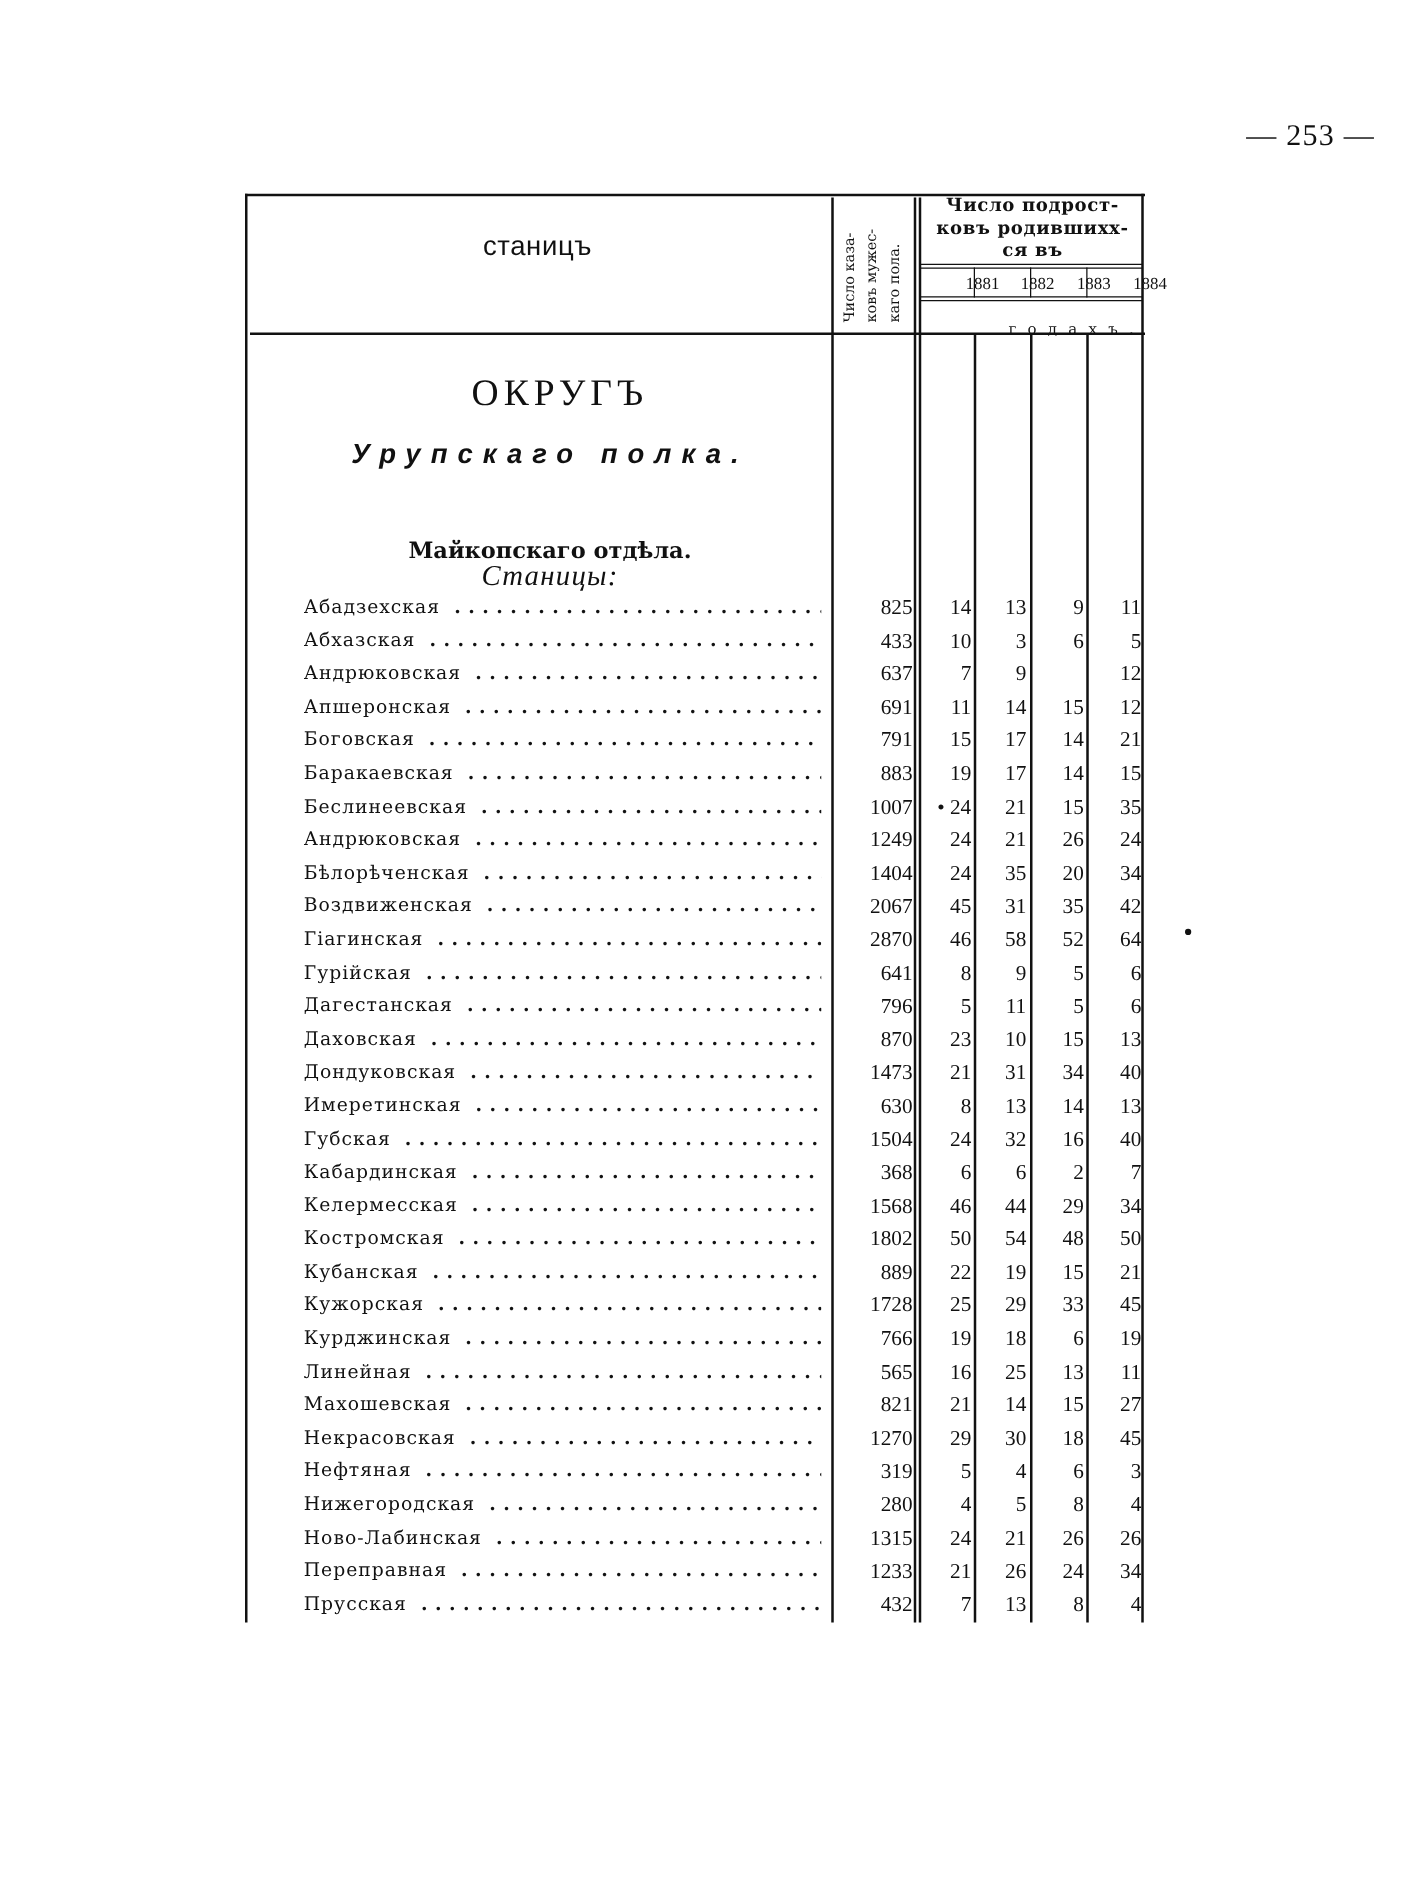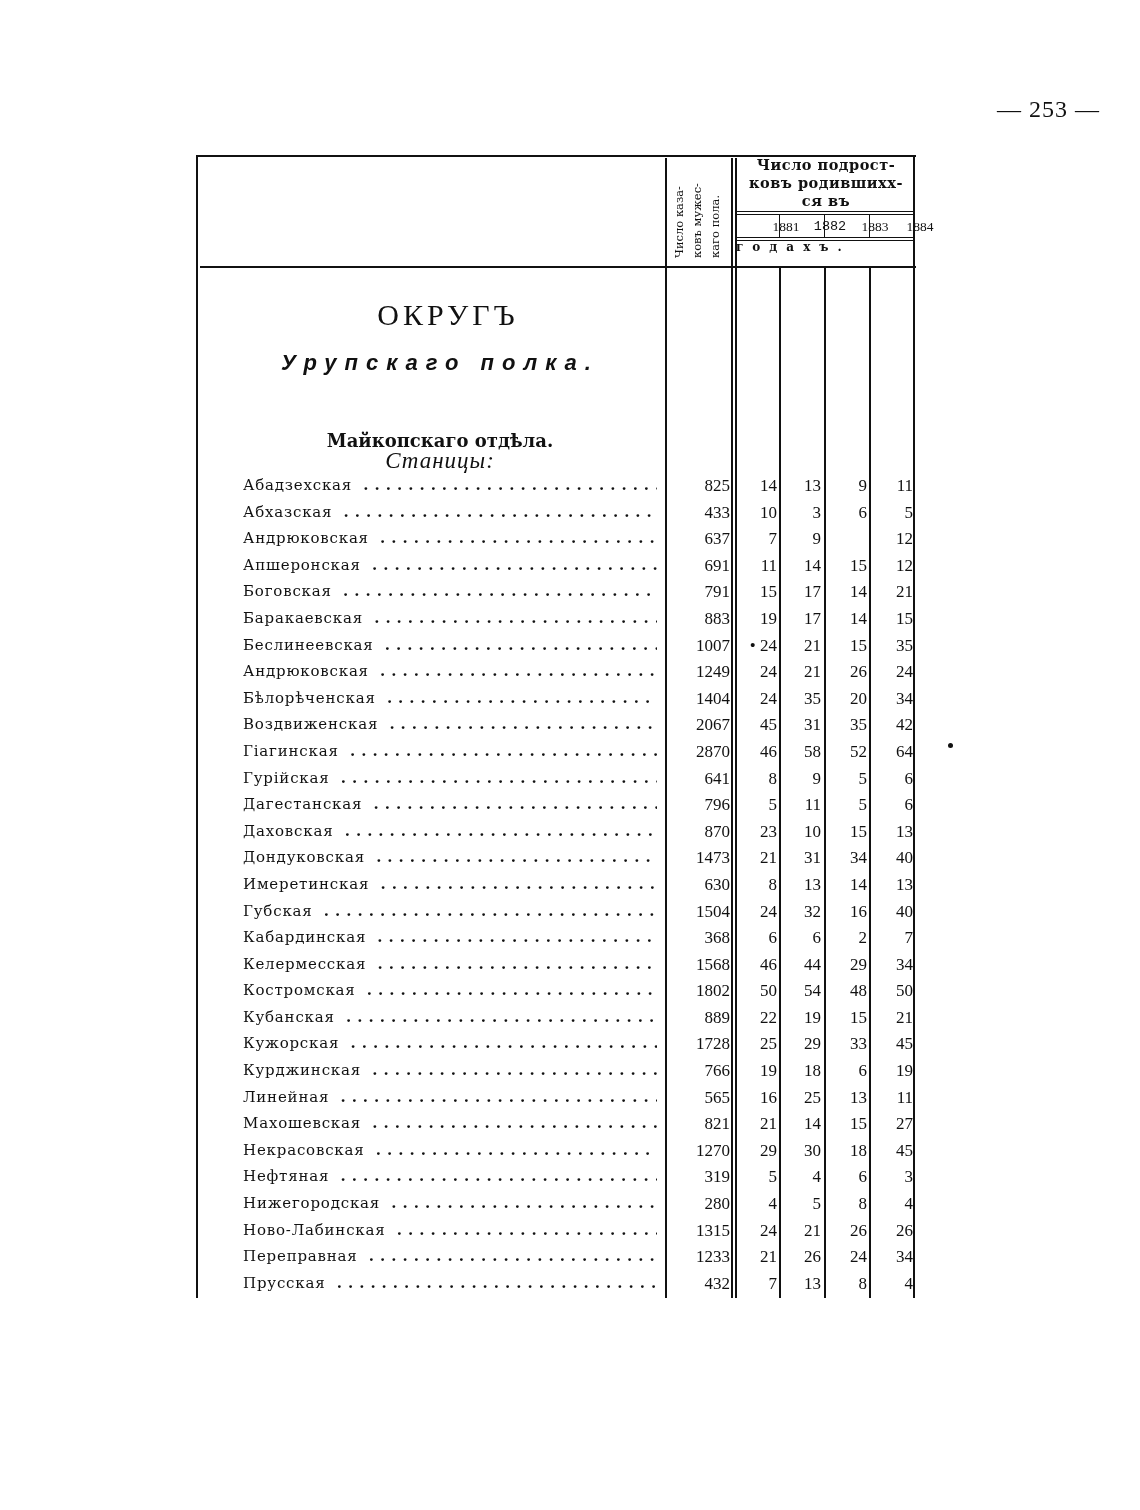--- a/index.html
+++ b/index.html
@@ -27,22 +27,22 @@
   .births-head {
     position: absolute; left: 736px; top: 156px; width: 180px; text-align: center;
     font-size: 14.5px; line-height: 18px; font-weight: bold; letter-spacing: 0.5px;
     font-family: "DejaVu Serif", serif;
   }
   .year-cell {
     position: absolute; top: 219px; width: 44px; text-align: center;
     font-size: 13.5px; font-family: "Liberation Serif", serif; margin-left: 28px;
   }
   .years-word {
-    position: absolute; left: 736px; top: 240px; width: 180px; text-align: left;
-    font-size: 12px; letter-spacing: 9px; font-weight: bold; font-family: "DejaVu Serif", serif;
+    position: absolute; left: 736px; top: 256px; width: 180px; text-align: right;
+    font-size: 12px; letter-spacing: 9px; font-weight: normal; font-family: "DejaVu Serif", serif;
   }
   .sec-okrug {
     position: absolute; left: 228px; width: 440px; top: 298px; text-align: center;
     font-family: "Liberation Serif", serif; font-size: 30px; letter-spacing: 4px;
   }
   .sec-polk {
     position: absolute; left: 220px; width: 440px; top: 350px; text-align: center;
     font-family: "Liberation Sans", sans-serif; font-weight: bold; font-size: 22px; letter-spacing: 8px; font-style: italic;
   }
   .sec-otdel {
@@ -99,36 +99,37 @@
   <div class="line" style="left:779px; top:214px; width:1px; height:24px;"></div>
   <div class="line" style="left:824px; top:214px; width:1px; height:24px;"></div>
   <div class="line" style="left:869px; top:214px; width:1px; height:24px;"></div>
 
   <div class="line" style="left:779px; top:268px; width:1.5px; height:1030px;"></div>
   <div class="line" style="left:824px; top:268px; width:1.5px; height:1030px;"></div>
   <div class="line" style="left:869px; top:268px; width:1.5px; height:1030px;"></div>
 </div>
 
 <div class="header-title">
+  <div>станицъ</div>
 </div>
 
 <div class="vert-head">
   <span style="left:4px; top:98px;">Число каза-</span>
   <span style="left:22px; top:98px;">ковъ мужес-</span>
   <span style="left:40px; top:98px;">каго пола.</span>
 </div>
 
 <div class="births-head">
   <div>Число подрост-</div>
   <div>ковъ родившихх-</div>
   <div>ся въ</div>
 </div>
 
 <div class="year-cell" style="left:736px;">1881</div>
-<div class="year-cell" style="left:780px;font-family:Liberation Mono, monospace;">1882</div>
+<div class="year-cell" style="left:780px;">1882</div>
 <div class="year-cell" style="left:825px;">1883</div>
 <div class="year-cell" style="left:870px;">1884</div>
 <div class="years-word">годахъ.</div>
 
 <div class="sec-okrug">ОКРУГЪ</div>
 <div class="sec-polk">Урупскаго полка.</div>
 <div class="sec-otdel">Майкопскаго отдѣла.</div>
 <div class="sec-stanitsy">Станицы:</div>
 
 <div class="rows" id="rows">

